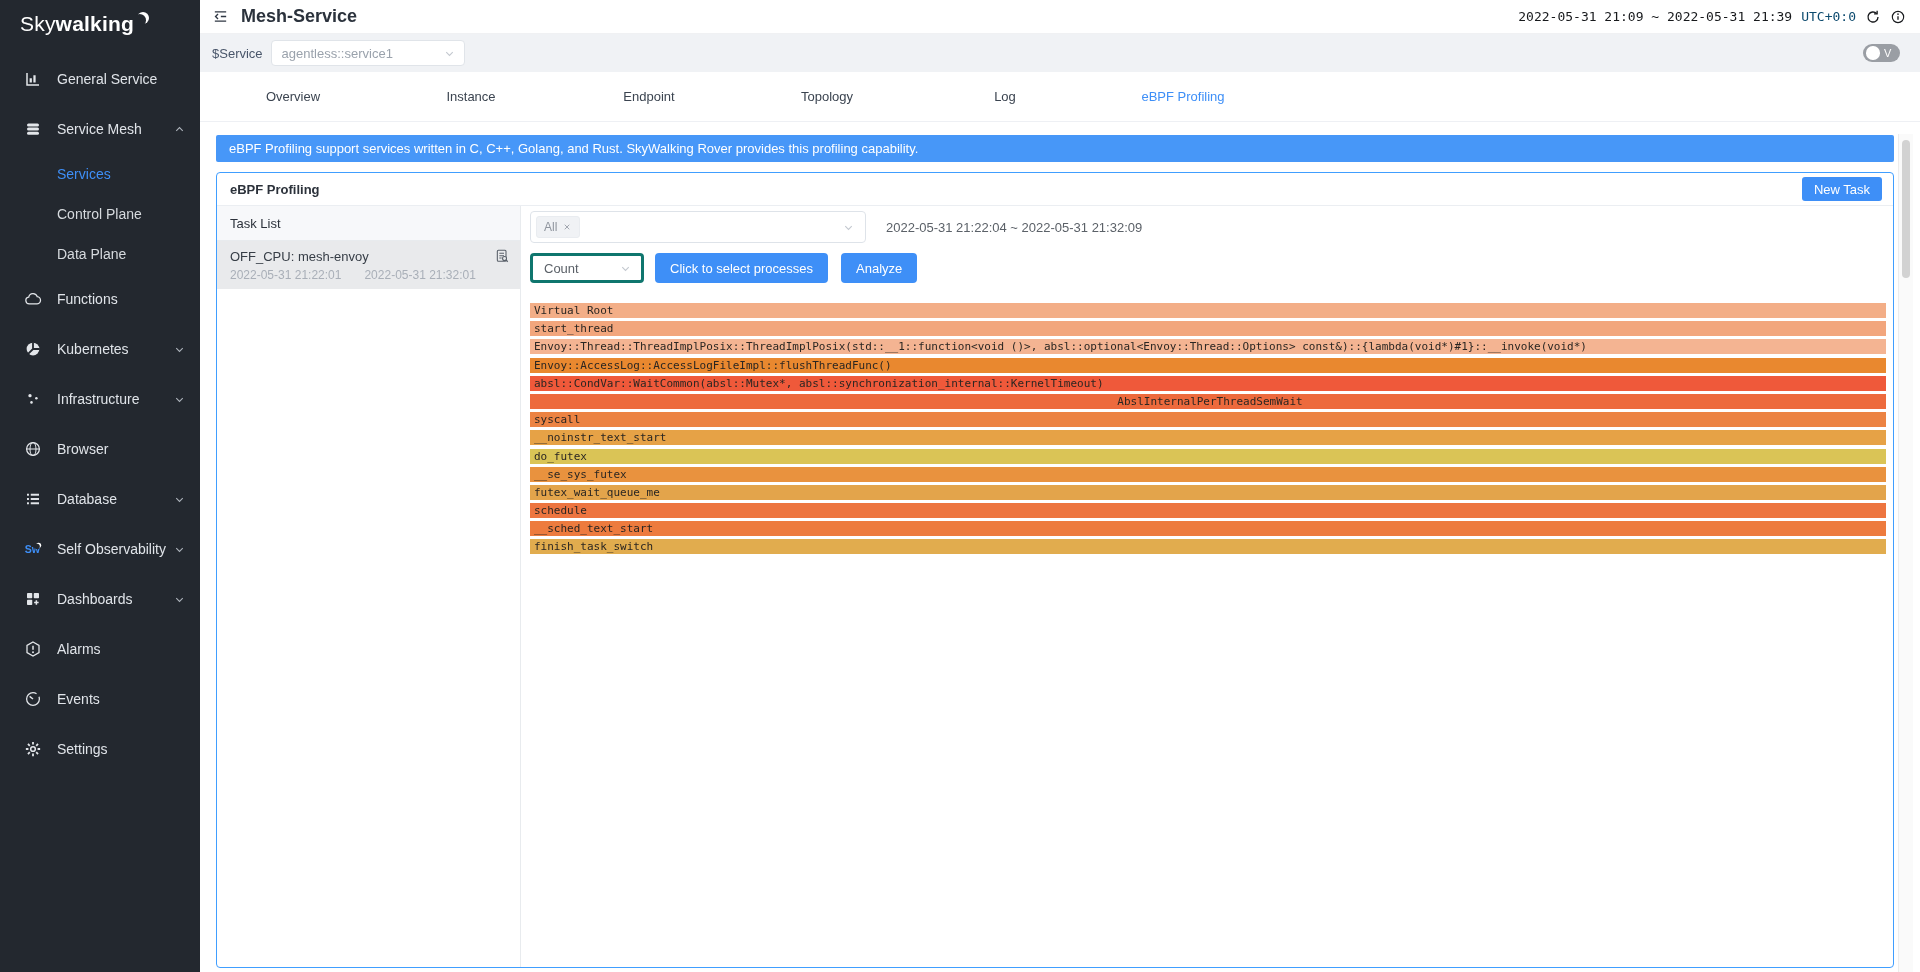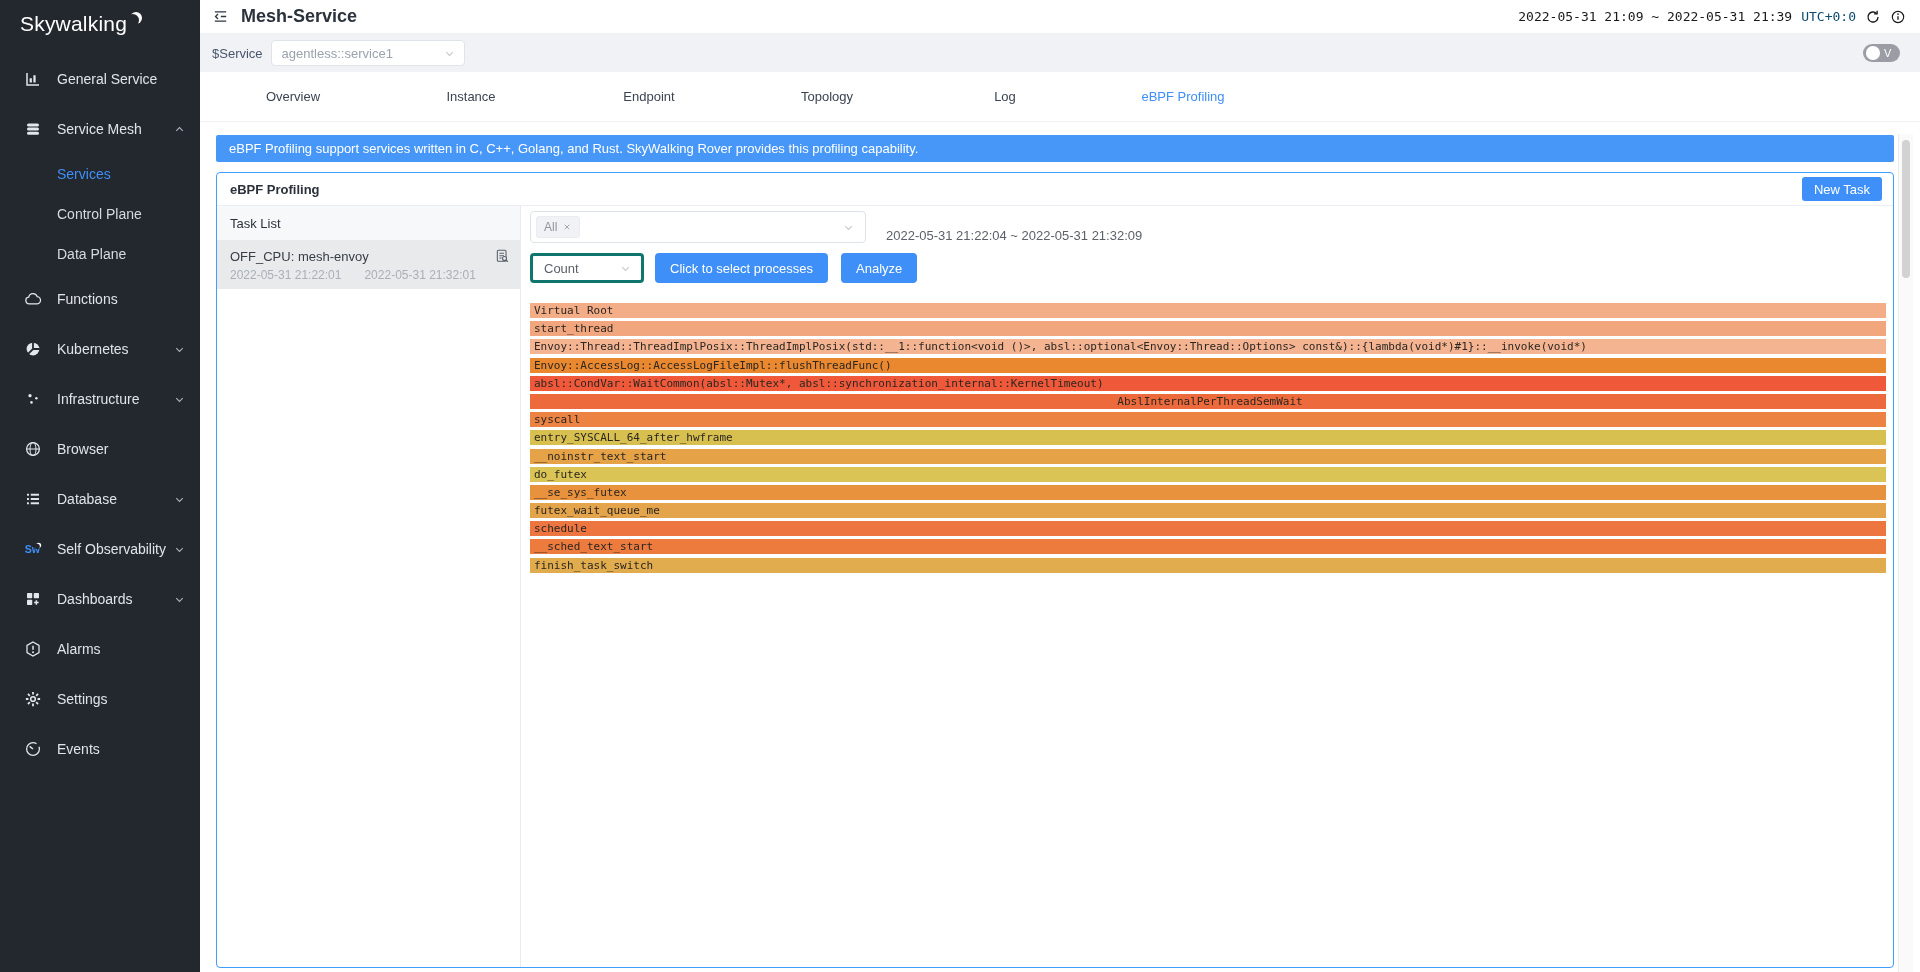--- a/index.html
+++ b/index.html
@@ -3,21 +3,21 @@
 <meta charset="utf-8">
 <style>
   * { margin:0; padding:0; box-sizing:border-box; }
   html,body { width:1920px; height:972px; overflow:hidden; font-family:"Liberation Sans", sans-serif; background:#fff; cursor:default; }
 
   
   .sidebar { position:fixed; left:0; top:0; width:200px; height:972px; background:var(--sidebar-bg,#23282f); z-index:5; }
   .logo { height:54px; display:flex; align-items:flex-start; padding:12px 0 0 20px; color:#fff; }
   .logo-text { font-size:21px; letter-spacing:.2px; }
   .logo-text .lt1 { font-weight:400; }
-  .logo-text .lt2 { font-weight:400; }
+  .logo-text .lt2 { font-weight:700; }
   .logo-moon { width:16px; height:16px; margin-left:1px; margin-top:-2px; }
   .nav-item { height:50px; display:flex; align-items:center; padding:0 14px 0 24px; color:#e0e4e9; font-size:14px; cursor:pointer; }
   .nav-item.sub { height:40px; padding-left:57px; color:#d6dade; }
   .nav-item.active { color:var(--accent,#3e8ff7); }
   .nav-icon { width:18px; height:18px; margin-right:15px; display:inline-flex; color:#e3e6ea; flex:none; }
   .nav-icon svg { width:18px; height:18px; }
   .nav-label { flex:1; white-space:nowrap; }
   .nav-chevron { width:13px; height:13px; color:#aeb4bc; display:inline-flex; }
   .nav-chevron svg { width:13px; height:13px; }
   .nav-chevron.up svg { transform:rotate(180deg); }
@@ -60,21 +60,21 @@
   .task-col { width:304px; flex:none; border-right:1px solid #e8ebee; }
   .task-col-header { height:35px; line-height:35px; padding-left:13px; background:#f7f8fa; border-bottom:1px solid #e8ebee; font-size:13px; font-weight:400; color:#2c323b; }
   .task-item { height:48px; background:#e9eaec; padding:7px 10px 0 13px; cursor:pointer; }
   .task-item-top { display:flex; align-items:center; }
   .task-name { flex:1; font-size:13px; color:#363d46; }
   .task-inspect { width:16px; height:16px; color:#596069; display:inline-flex; cursor:pointer; }
   .task-inspect svg { width:16px; height:16px; }
   .task-dates { margin-top:4px; font-size:12px; color:#a9afb8; display:flex; gap:23px; }
 
   .analysis-col { flex:1; padding:5px 7px 0 9px; min-width:0; }
-  .filter-row { display:flex; align-items:flex-end; }
+  .filter-row { display:flex; align-items:center; }
   .process-select { width:336px; height:32px; border:1px solid #dee3e9; border-radius:4px; display:flex; align-items:center; padding:0 10px 0 5px; background:#fff; cursor:pointer; }
   .tag { background:#f0f2f5; border:1px solid #e9ecf0; border-radius:3px; height:22px; display:flex; align-items:center; padding:0 7px; font-size:12px; color:#8f959e; gap:5px; }
   .tag-x { width:10px; height:10px; color:#9aa0a8; display:inline-flex; cursor:pointer; }
   .tag-x svg { width:10px; height:10px; }
   .process-select .chev { margin-left:auto; }
   .range-text { margin-left:20px; font-size:13px; color:#5b6168; }
 
   .action-row { margin-top:10px; display:flex; align-items:center; }
   .count-select { width:114px; height:30px; border:3px solid #0f766e; border-radius:4px; display:flex; align-items:center; padding:0 9px 0 11px; font-size:13px; color:#5b6168; background:#fff; cursor:pointer; }
   .count-select .sel-text { flex:1; }
@@ -238,34 +238,34 @@
             <path d="M12 2.6l8 4.6v9.6l-8 4.6-8-4.6V7.2z" stroke-width="1.7"></path>
             <path d="M12 7.5v5.5" stroke-width="2"></path>
             <circle cx="12" cy="16.2" r="1.3" fill="currentColor" stroke="none"></circle>
           </svg>
         </span>
         <span class="nav-label">Alarms</span>
       </div>
       <div class="nav-item">
         <span class="nav-icon">
           <svg viewBox="0 0 24 24" fill="none" stroke="currentColor">
+            <circle cx="12" cy="12" r="8.5" stroke-width="1.7" stroke-dasharray="44 5"></circle>
+            <path d="M12 12L7.5 8.5" stroke-width="2"></path>
+          </svg>
+        </span>
+        <span class="nav-label">Events</span>
+      </div>
+      <div class="nav-item">
+        <span class="nav-icon">
+          <svg viewBox="0 0 24 24" fill="none" stroke="currentColor">
             <circle cx="12" cy="12" r="3.1" stroke-width="2"></circle>
             <path d="M12 2.5v3.4M12 18.1v3.4M2.5 12h3.4M18.1 12h3.4M5.3 5.3l2.4 2.4M16.3 16.3l2.4 2.4M18.7 5.3l-2.4 2.4M7.7 16.3l-2.4 2.4" stroke-width="2.4"></path>
           </svg>
         </span>
         <span class="nav-label">Settings</span>
-      </div>
-      <div class="nav-item">
-        <span class="nav-icon">
-          <svg viewBox="0 0 24 24" fill="none" stroke="currentColor">
-            <circle cx="12" cy="12" r="8.5" stroke-width="1.7" stroke-dasharray="44 5"></circle>
-            <path d="M12 12L7.5 8.5" stroke-width="2"></path>
-          </svg>
-        </span>
-        <span class="nav-label">Events</span>
       </div>
     </nav>
 </aside>
 
 <div class="main">
 
   <header class="topbar">
     <span class="menu-fold">
       <svg viewBox="0 0 24 24" fill="none" stroke="currentColor">
           <path d="M4 5.5h16M12.5 12H20M4 18.5h16" stroke-width="1.9"></path>
@@ -382,21 +382,20 @@
             <button class="btn-blue btn-analyze">Analyze</button>
           </div>
           <div class="flame">
               <div class="flame-row" style="background: rgb(243, 174, 135); width: 100%;">Virtual Root</div>
               <div class="flame-row" style="background: rgb(242, 166, 125); width: 100%;">start_thread</div>
               <div class="flame-row" style="background: rgb(244, 180, 146); width: 100%;">Envoy::Thread::ThreadImplPosix::ThreadImplPosix(std::__1::function&lt;void ()&gt;, absl::optional&lt;Envoy::Thread::Options&gt; const&amp;)::{lambda(void*)#1}::__invoke(void*)</div>
               <div class="flame-row" style="background: rgb(233, 136, 47); width: 100%;">Envoy::AccessLog::AccessLogFileImpl::flushThreadFunc()</div>
               <div class="flame-row" style="background: rgb(239, 89, 58); width: 100%;">absl::CondVar::WaitCommon(absl::Mutex*, absl::synchronization_internal::KernelTimeout)</div>
               <div class="flame-row" style="background: rgb(237, 106, 61); width: 100%; text-align: center;">AbslInternalPerThreadSemWait</div>
               <div class="flame-row" style="background: rgb(236, 131, 67); width: 100%;">syscall</div>
-              <div class="flame-row" style="background: rgb(216, 192, 80); width: 100%;">entry_SYSCALL_64_after_hwframe</div>
               <div class="flame-row" style="background: rgb(230, 162, 70); width: 100%;">__noinstr_text_start</div>
               <div class="flame-row" style="background: rgb(218, 196, 86); width: 100%;">do_futex</div>
               <div class="flame-row" style="background: rgb(233, 146, 62); width: 100%;">__se_sys_futex</div>
               <div class="flame-row" style="background: rgb(227, 164, 75); width: 100%;">futex_wait_queue_me</div>
               <div class="flame-row" style="background: rgb(237, 117, 64); width: 100%;">schedule</div>
               <div class="flame-row" style="background: rgb(237, 123, 62); width: 100%;">__sched_text_start</div>
               <div class="flame-row" style="background: rgb(225, 172, 78); width: 100%;">finish_task_switch</div>
             </div>
         </div>
 

